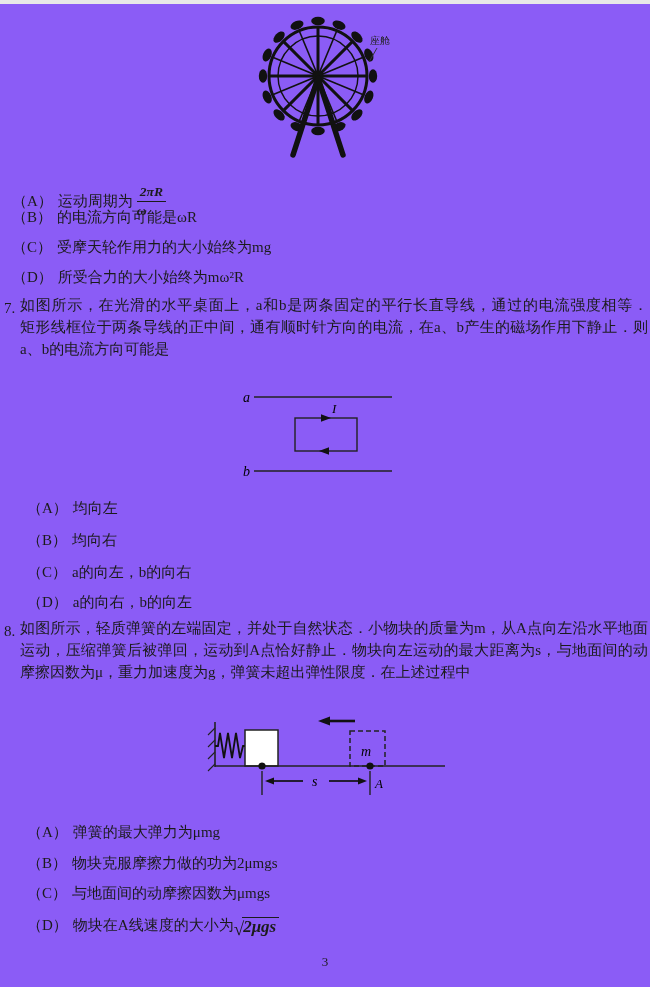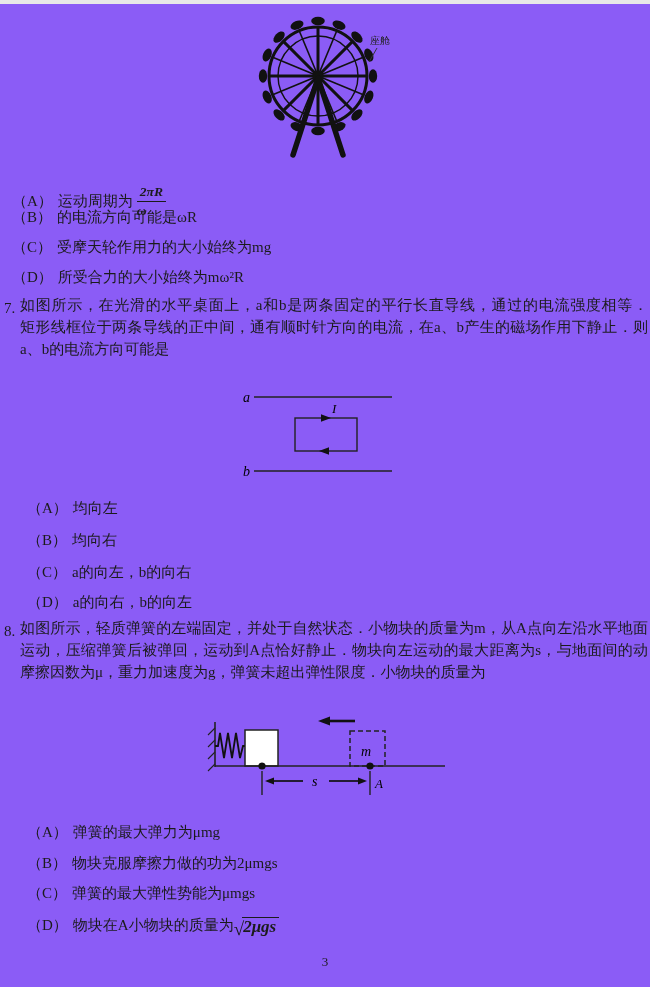--- a/index.html
+++ b/index.html
@@ -116,21 +116,21 @@
     </div>
     <div class="opt" style="left:27px;top:560px;">
       <span class="lbl">（C）</span><span><span class="it">a</span><span>的向左，</span><span class="it">b</span><span>的向右</span></span>
     </div>
     <div class="opt" style="left:27px;top:590px;">
       <span class="lbl">（D）</span><span><span class="it">a</span><span>的向右，</span><span class="it">b</span><span>的向左</span></span>
     </div>
   </div>
 
   <span class="qnum" style="top:620px;">8.</span>
-  <div class="qpara" style="top:613px;"><span>如图所示，轻质弹簧的左端固定，并处于自然状态．小物块的质量为</span><span class="it">m</span><span>，从</span><span class="it">A</span><span>点向左沿水平地面运动，压缩弹簧后被弹回，运动到</span><span class="it">A</span><span>点恰好静止．物块向左运动的最大距离为</span><span class="it">s</span><span>，与地面间的动摩擦因数为</span><span class="it">μ</span><span>，重力加速度为</span><span class="it">g</span><span>，弹簧未超出弹性限度．小物块的质量为</span></div>
+  <div class="qpara" style="top:613px;"><span>如图所示，轻质弹簧的左端固定，并处于自然状态．小物块的质量为</span><span class="it">m</span><span>，从</span><span class="it">A</span><span>点向左沿水平地面运动，压缩弹簧后被弹回，运动到</span><span class="it">A</span><span>点恰好静止．物块向左运动的最大距离为</span><span class="it">s</span><span>，与地面间的动摩擦因数为</span><span class="it">μ</span><span>，重力加速度为</span><span class="it">g</span><span>，弹簧未超出弹性限度．在上述过程中</span></div>
 
   <div class="fig" style="left:205px;top:702px;">
     <svg width="250" height="92" viewBox="0 0 250 92">
       <line x1="10" y1="16" x2="10" y2="61" stroke="#222" stroke-width="1.6"></line>
       <g stroke="#222" stroke-width="1.1">
         <line x1="10" y1="22" x2="3" y2="29"></line>
         <line x1="10" y1="34" x2="3" y2="41"></line>
         <line x1="10" y1="46" x2="3" y2="53"></line>
         <line x1="10" y1="58" x2="3" y2="65"></line>
       </g>
@@ -155,22 +155,22 @@
   </div>
 
   <div>
     <div class="opt" style="left:27px;top:820px;">
       <span class="lbl">（A）</span><span><span>弹簧的最大弹力为</span><span class="it">μmg</span></span>
     </div>
     <div class="opt" style="left:27px;top:851px;">
       <span class="lbl">（B）</span><span><span>物块克服摩擦力做的功为2</span><span class="it">μmgs</span></span>
     </div>
     <div class="opt" style="left:27px;top:881px;">
-      <span class="lbl">（C）</span><span><span>弹簧的最大弹性势能为</span><span class="it">μmgs</span></span>
+      <span class="lbl">（C）</span><span><span>与地面间的动摩擦因数为</span><span class="it">μmgs</span></span>
     </div>
     <div class="opt" style="left:27px;top:913px;">
-      <span class="lbl">（D）</span><span><span>物块在</span><span class="it">A</span><span>小物块的质量为</span></span><span class="sqrt"><span class="rad">√</span><span class="bar">2μgs</span></span>
+      <span class="lbl">（D）</span><span><span>物块在</span><span class="it">A</span><span>线速度的大小为</span></span><span class="sqrt"><span class="rad">√</span><span class="bar">2μgs</span></span>
     </div>
   </div>
 
   <div class="pageno">3</div>
 
 </div>
 
 </body></html>

